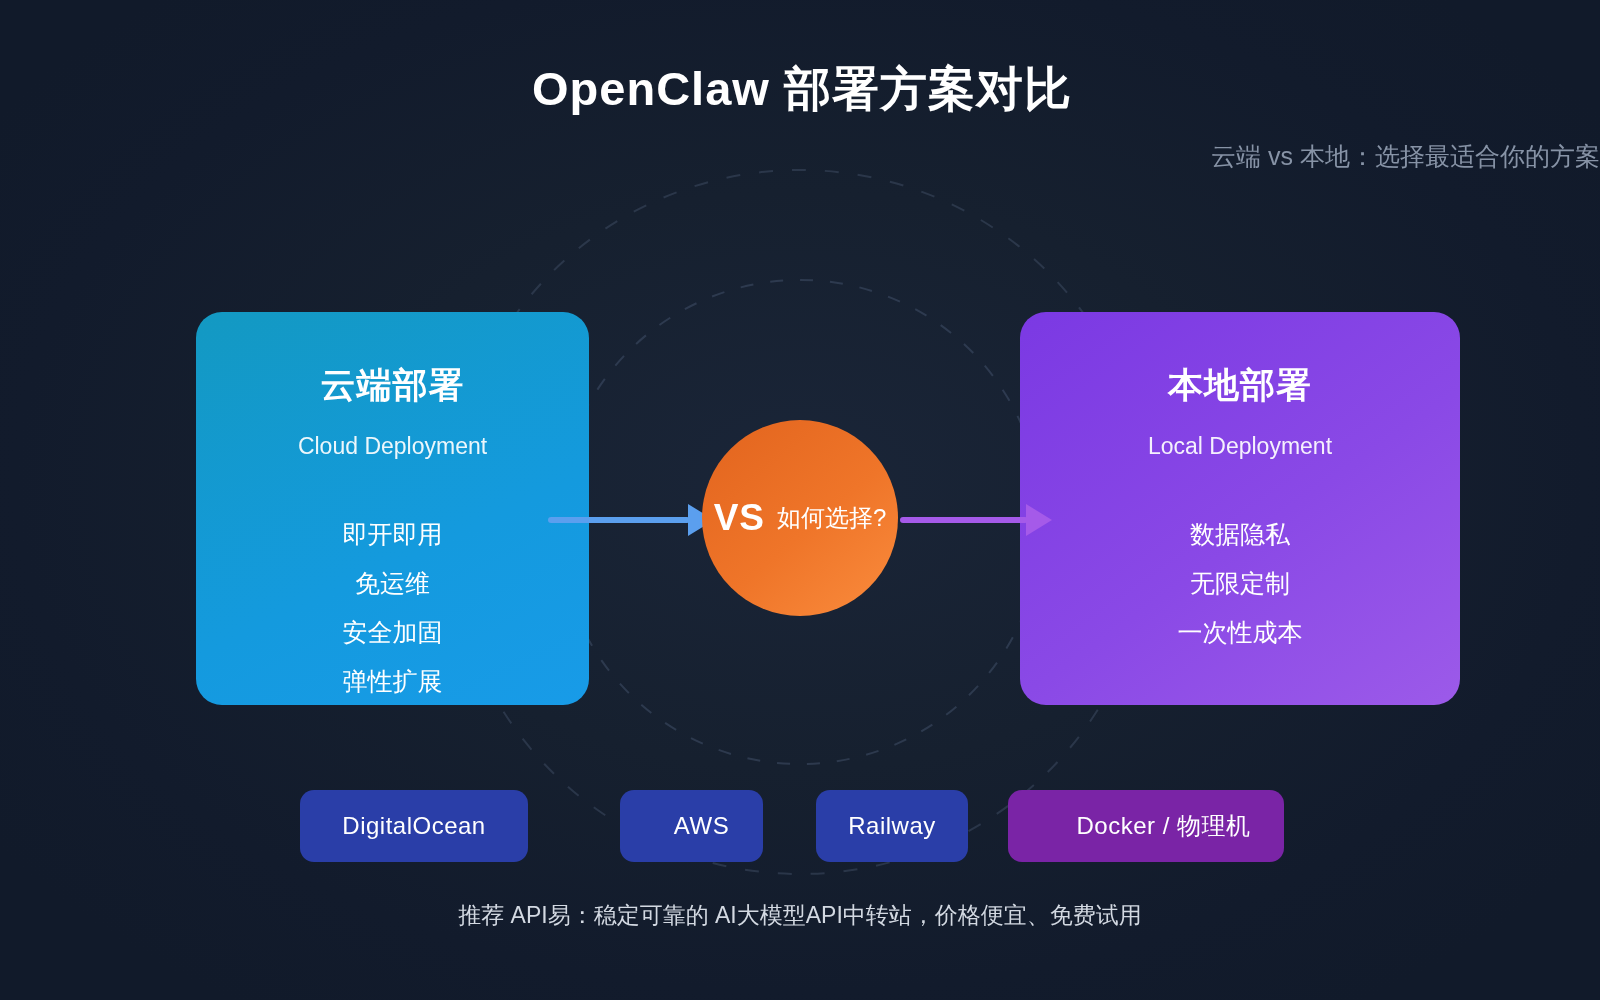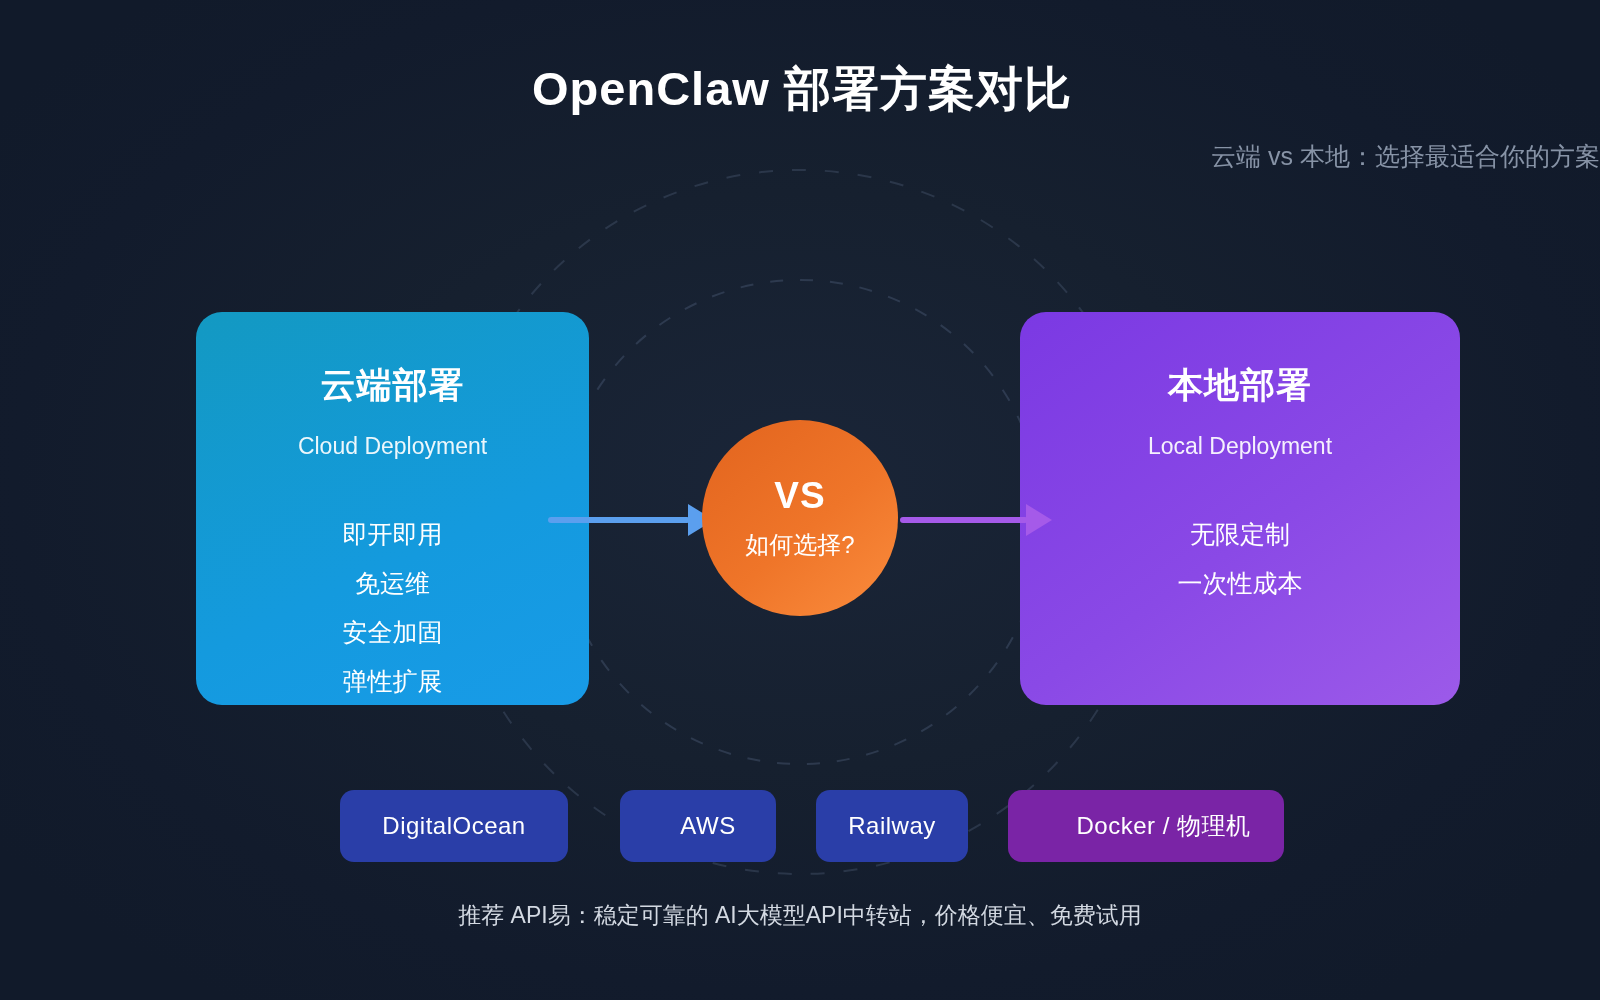--- a/index.html
+++ b/index.html
@@ -84,21 +84,20 @@
     line-height: 49px;
   }
 
   .vs-badge {
     position: absolute;
     left: 702px; top: 420px;
     width: 196px; height: 196px;
     border-radius: 50%;
     background: linear-gradient(140deg, #e2641e 0%, #ef7529 55%, #fa8c3d 100%);
     display: flex;
-    flex-direction: column;
     align-items: center;
     justify-content: center;
     gap: 12px;
     color: #fff;
   }
   .vs-label { font-size: 37px; font-weight: 800; letter-spacing: 1px; }
   .vs-sublabel { font-size: 24px; font-weight: 500; }
 
   .arrow-line {
     position: absolute;
@@ -127,22 +126,22 @@
     align-items: center;
     justify-content: center;
     color: #ffffff;
     font-size: 24px;
     font-weight: 500;
     letter-spacing: 0.5px;
     cursor: default;
   }
   .chip-blue   { background: #2a3ea8; }
   .chip-purple { background: #7a24a6; padding-left: 35px; }
-  .chip-1 { left: 300px;  width: 228px; margin-left: 40px; }
-  .chip-2 { left: 620px;  width: 156px; padding-left: 20px; }
+  .chip-1 { left: 300px;  width: 228px; }
+  .chip-2 { left: 620px;  width: 143px; padding-left: 20px; }
   .chip-3 { left: 816px;  width: 152px; }
   .chip-4 { left: 1008px; width: 276px; }
 
   .footer-note {
     position: absolute;
     top: 900px; left: 0;
     width: 100%;
     text-align: center;
     font-size: 23px;
     font-weight: 500;
@@ -170,20 +169,21 @@
       <li>免运维</li>
       <li>安全加固</li>
       <li>弹性扩展</li>
     </ul>
   </div>
 
   <div class="card card-local">
     <div class="card-title">本地部署</div>
     <div class="card-subtitle">Local Deployment</div>
     <ul class="card-features">
+      <li>数据隐私</li>
       <li>无限定制</li>
       <li>一次性成本</li>
     </ul>
   </div>
 
   <div class="arrow-line arrow-blue-line"></div>
   <div class="arrow-head arrow-blue-head"></div>
   <div class="arrow-line arrow-purple-line"></div>
   <div class="arrow-head arrow-purple-head"></div>
 

